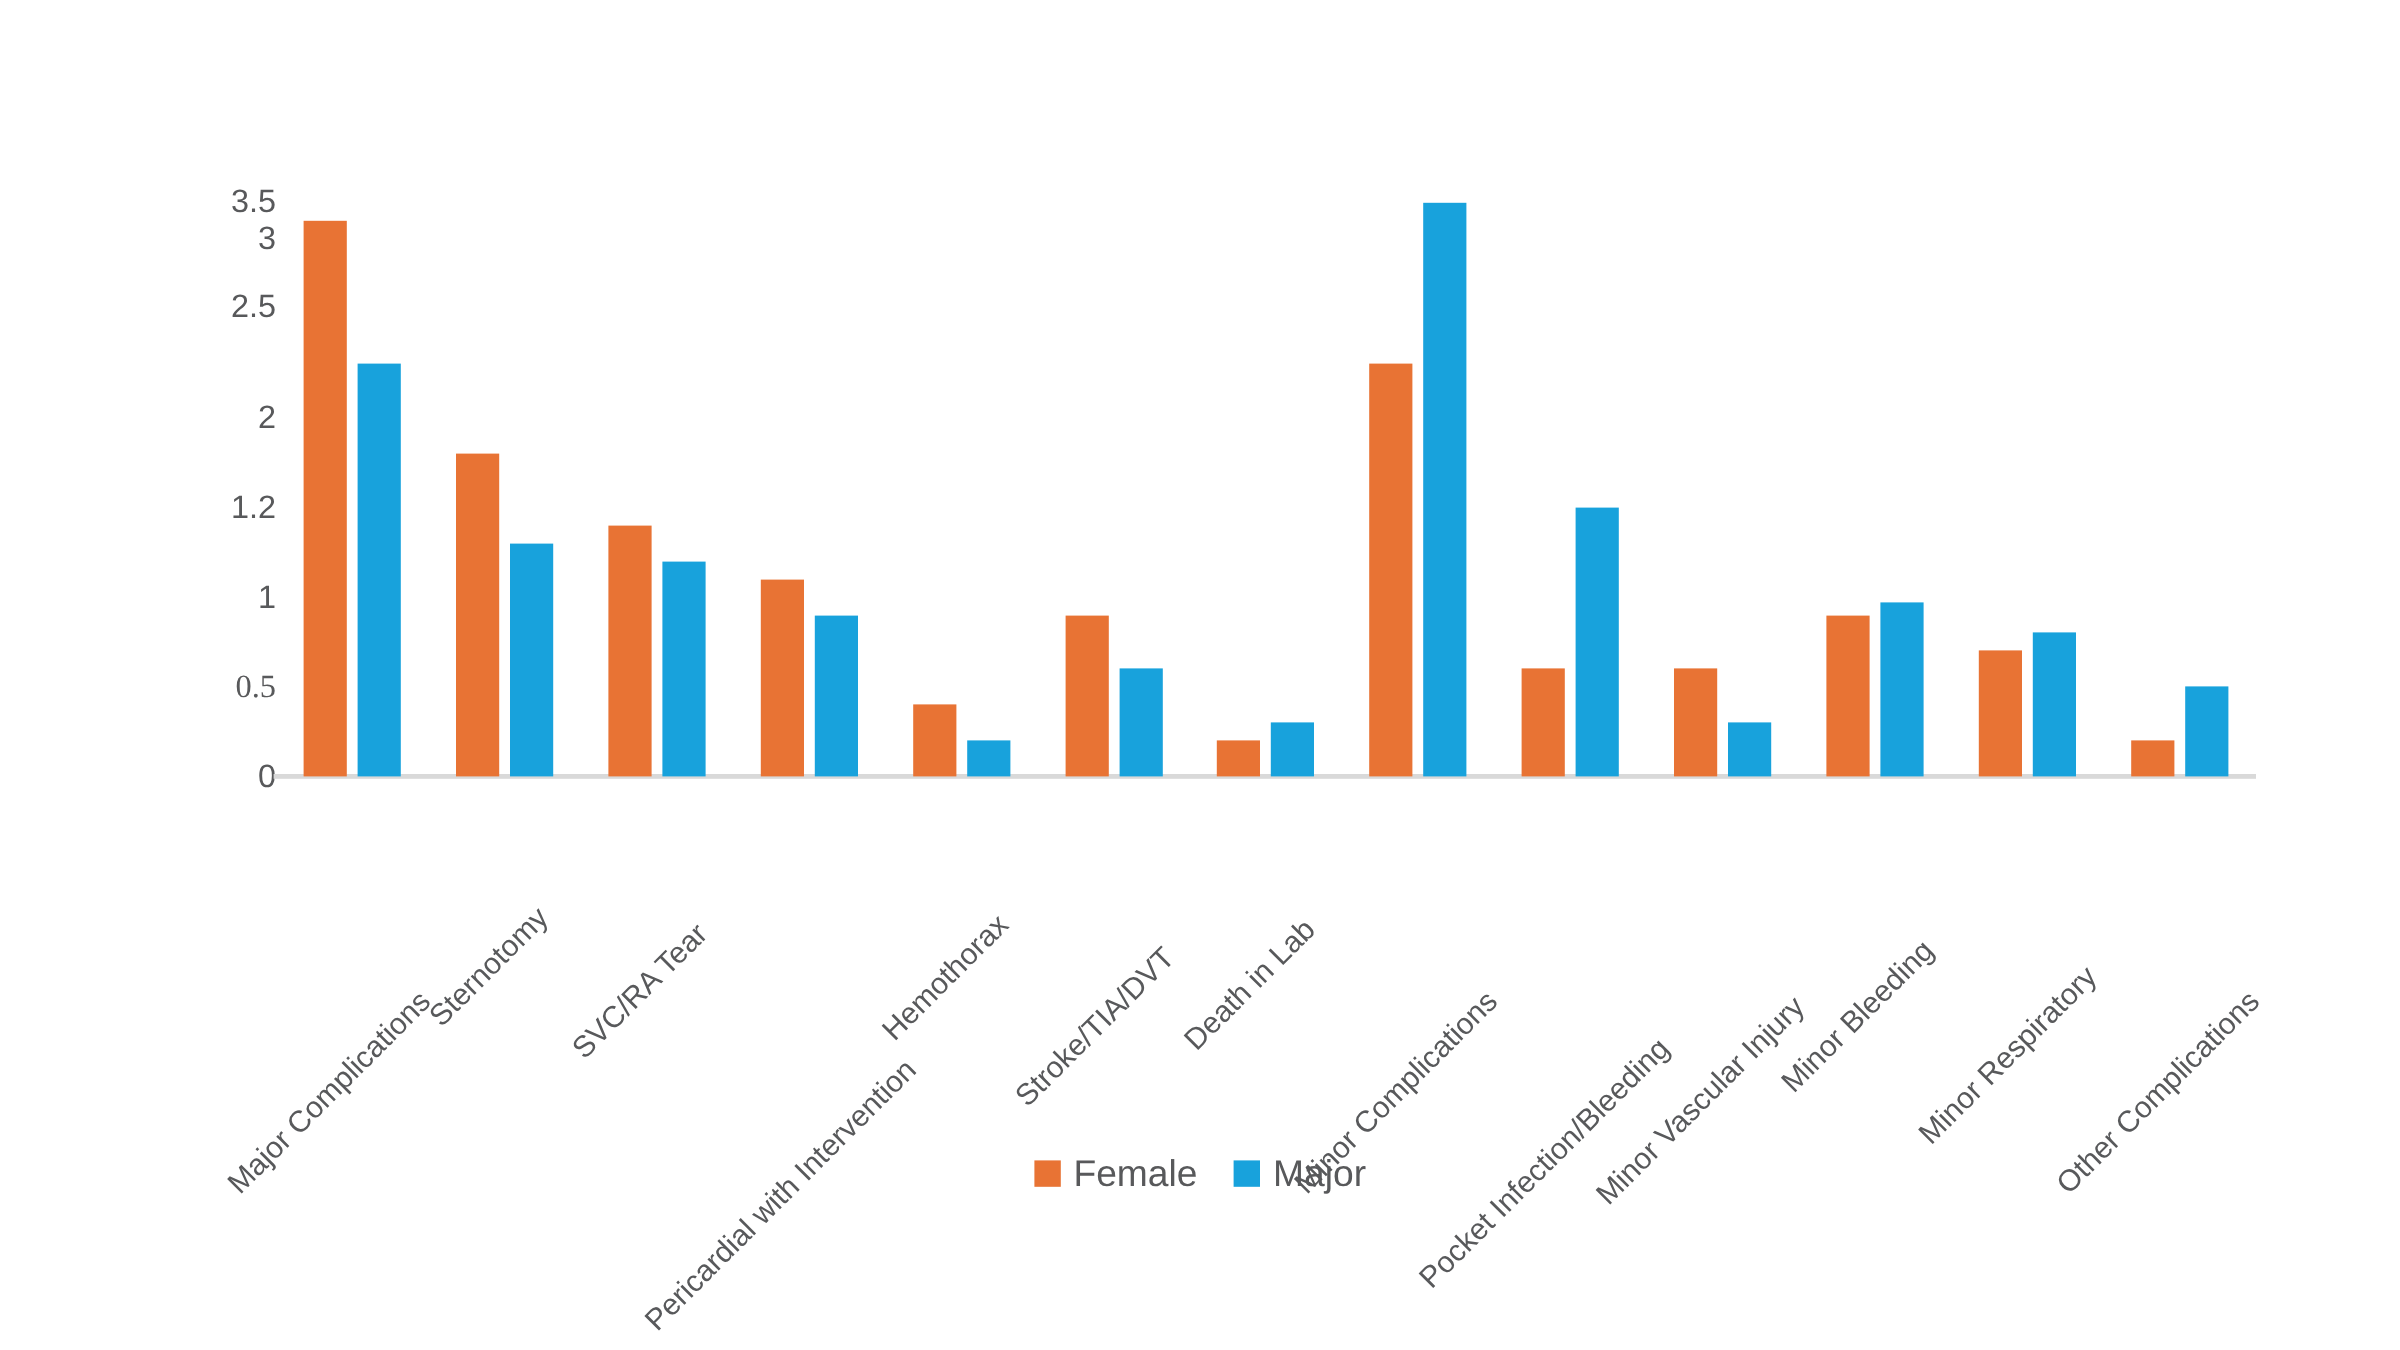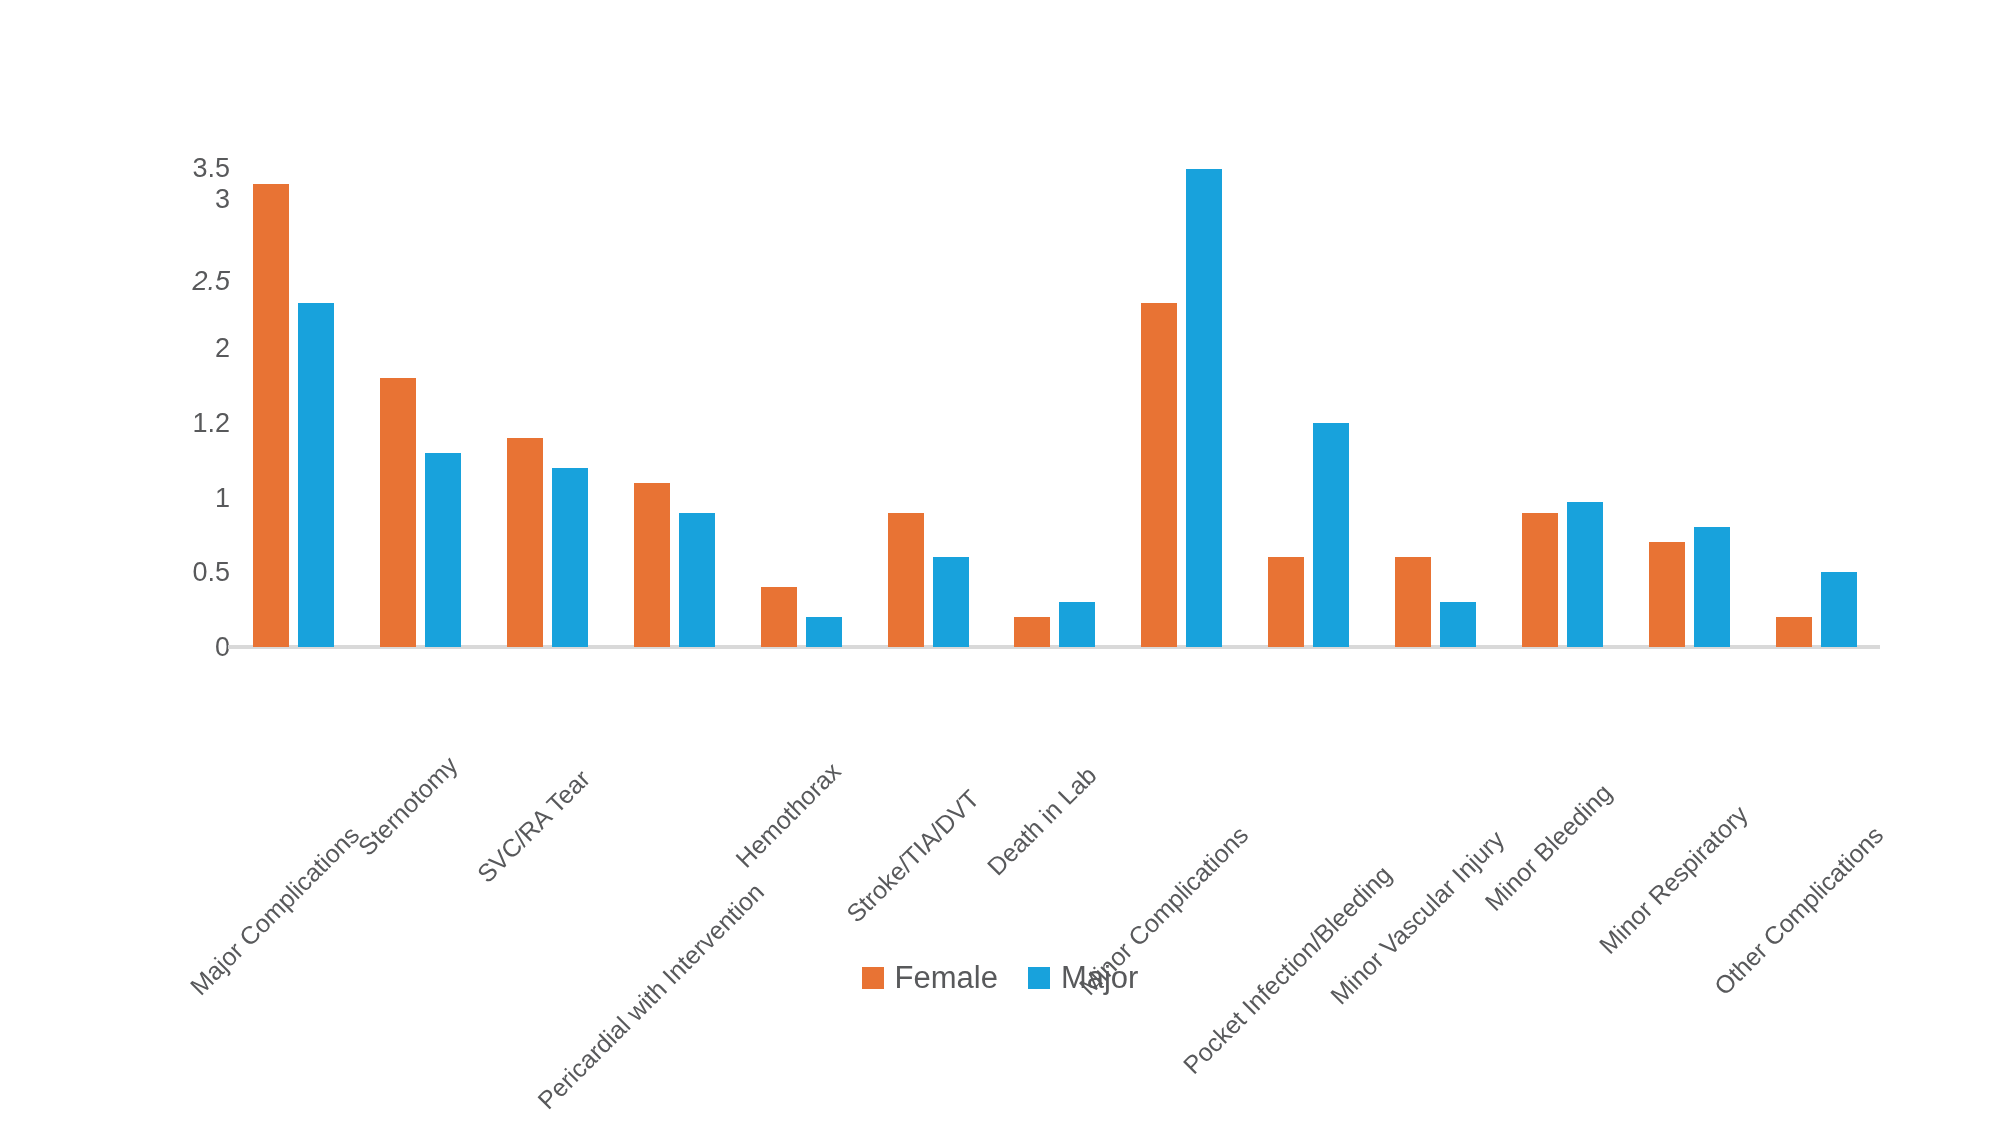--- a/index.html
+++ b/index.html
@@ -150,25 +150,25 @@
     line-height: 1;
   }
 </style>
 </head>
 <body>
 
 <div id="chart-root">
 
   <div id="y-axis">
       <div class="ytick" style="top: 647px;">0</div>
-      <div class="ytick" style="top: 572.286px;">0.5</div>
+      <div class="ytick" style="top: 572.286px; font-family: Liberation Serif, serif;">0.5</div>
       <div class="ytick" style="top: 497.571px;">1</div>
       <div class="ytick" style="top: 422.857px;">1.2</div>
       <div class="ytick" style="top: 348.143px;">2</div>
-      <div class="ytick" style="top: 281px; font-style: italic;">2.5</div>
+      <div class="ytick" style="top: 256px;">2.5</div>
       <div class="ytick" style="top: 198.714px;">3</div>
       <div class="ytick" style="top: 124px; margin-top: 44px;">3.5</div>
     </div>
 
   <div id="baseline"></div>
 
   <div id="plot-area"></div>
 
   <div id="groups" style="height: 537px; top: 110px;">
       <div class="group">

